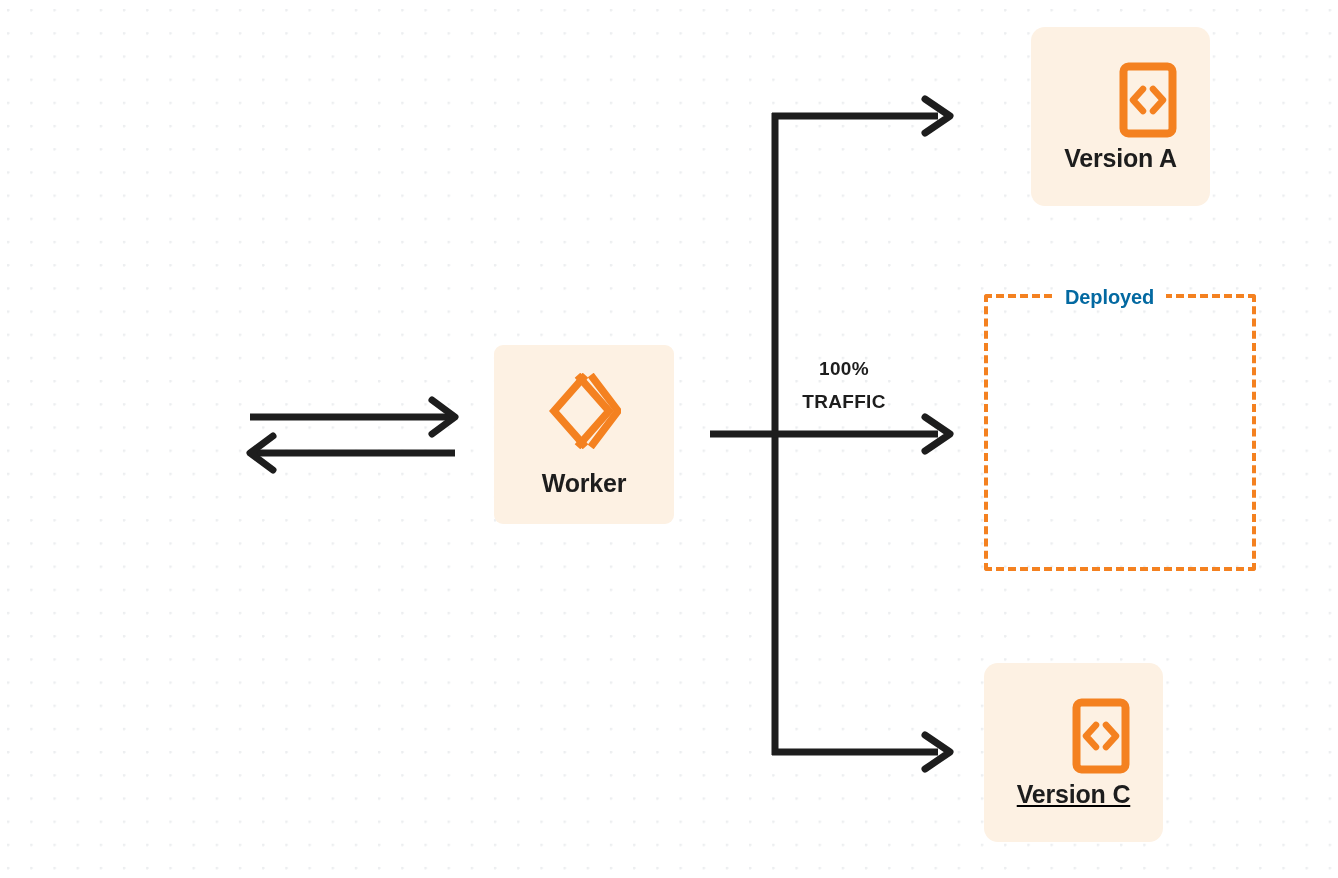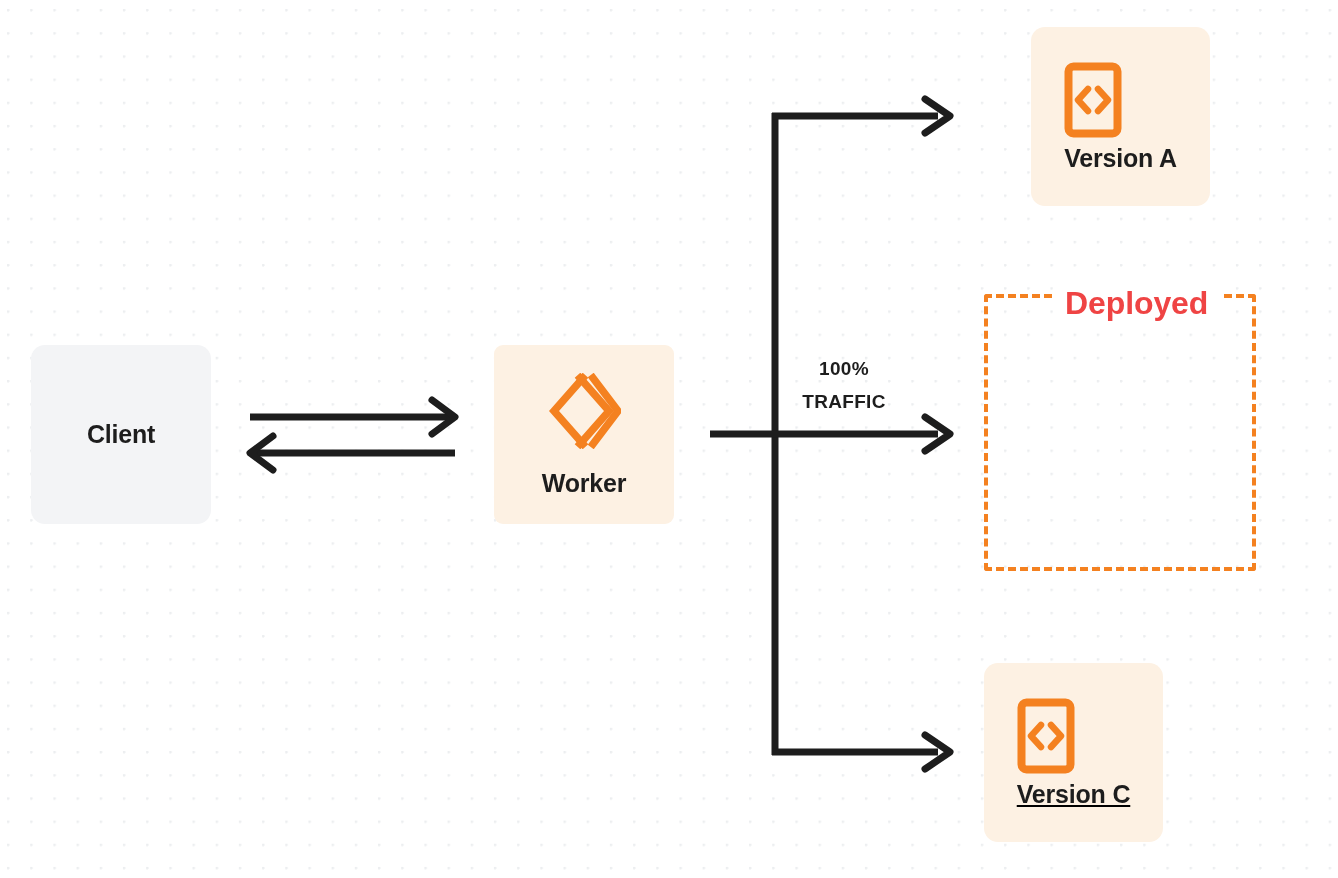--- a/index.html
+++ b/index.html
@@ -51,36 +51,36 @@
 
   .worker-stack {
     display: flex;
     flex-direction: column;
     align-items: center;
     gap: 18px;
   }
   .version-stack {
     display: flex;
     flex-direction: column;
-    align-items: flex-start;
+    align-items: flex-end;
     gap: 4px;
   }
 
   
   .deployed-group {
     position: absolute;
     box-sizing: border-box;
     border: 4px dashed #f48120;
     border-radius: 3px;
   }
   .deployed-label {
     position: absolute;
-    font-size: 32px;
+    font-size: 20px;
     font-weight: bold;
-    color: #ef4444;
+    color: #0369a1;
     background: #ffffff;
     padding: 0 12px;
     line-height: 1;
     white-space: nowrap;
     letter-spacing: -0.1px;
     text-align: center;
   }
 
   
   .traffic-label {
@@ -133,23 +133,20 @@
       <line x1="710" y1="434" x2="938" y2="434" stroke="#1d1d1d" stroke-width="7" stroke-linecap="butt"></line>
       <polyline points="925,417 950,434 925,451" fill="none" stroke="#1d1d1d" stroke-width="7" stroke-linecap="round" stroke-linejoin="round"></polyline>
     </g>
 
     <g>
       <line x1="772" y1="752" x2="938" y2="752" stroke="#1d1d1d" stroke-width="7" stroke-linecap="butt"></line>
       <polyline points="925,735 950,752 925,769" fill="none" stroke="#1d1d1d" stroke-width="7" stroke-linecap="round" stroke-linejoin="round"></polyline>
     </g>
   </svg>
 
-  <div class="node node-client" style="left:31px; top:345px; width:180px; height:179px;">
-    <span class="node-label">Client</span>
-  </div>
 
   <div class="node node-worker" style="left:494px; top:345px; width:180px; height:179px;border-radius:9px;">
     <div class="worker-stack">
       <span class="node-icon">
         <svg width="74" height="76" viewBox="0 0 74 76" xmlns="http://www.w3.org/2000/svg">
 
           <polyline points="36,5 7,38 36,71" fill="none" stroke="#f48120" stroke-width="7.5" stroke-linecap="square" stroke-linejoin="miter"></polyline>
 
           <polyline points="33,5 62,38 33,71" fill="none" stroke="#f48120" stroke-width="7.5" stroke-linecap="square" stroke-linejoin="miter"></polyline>
 

